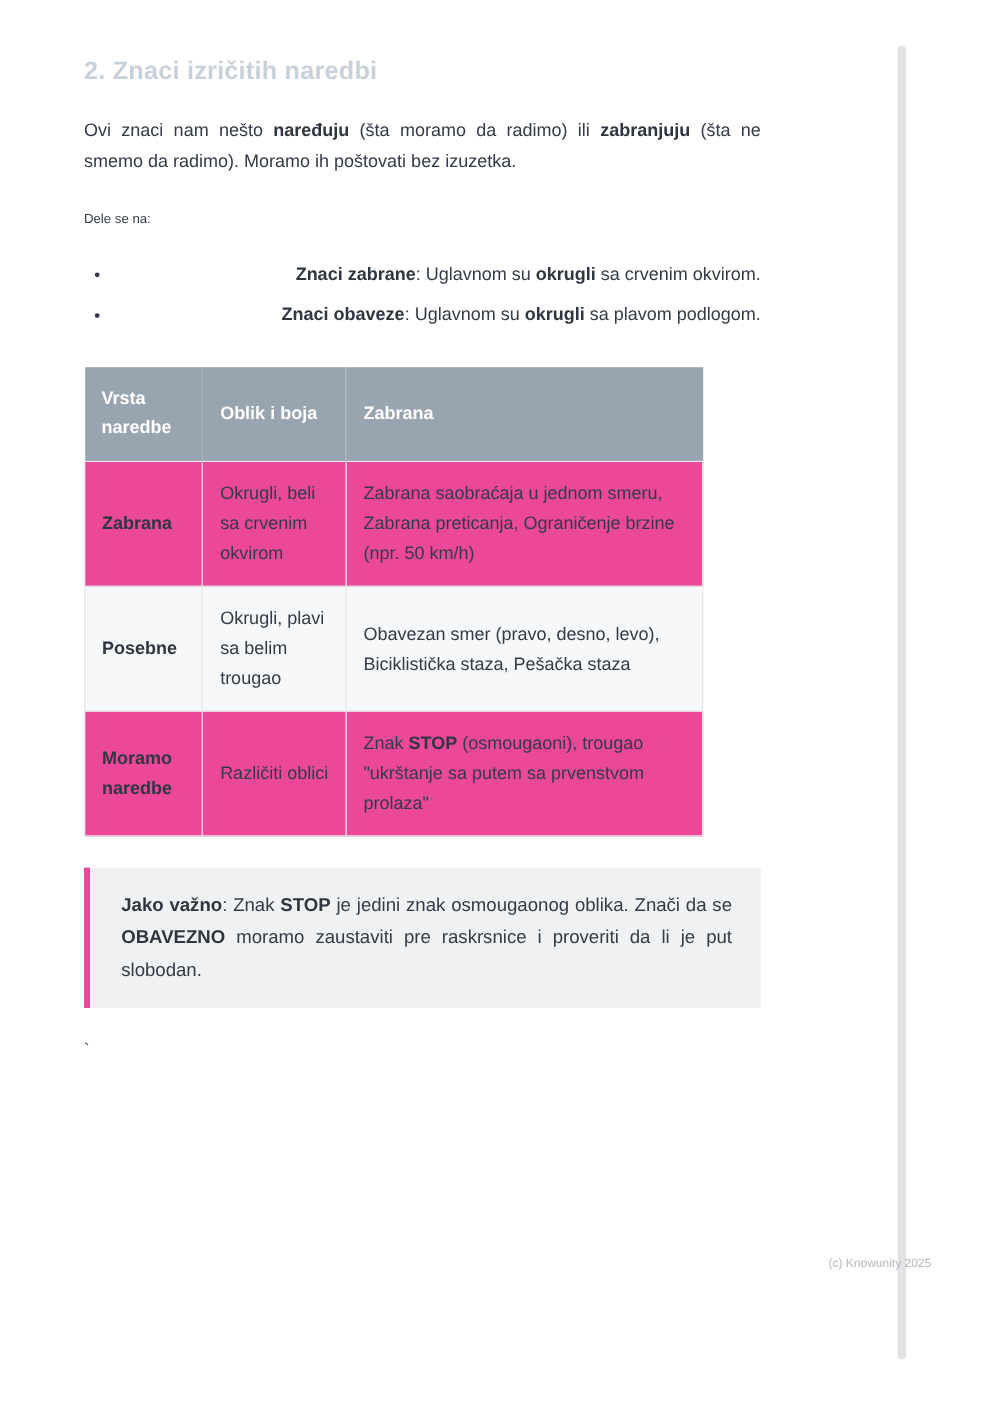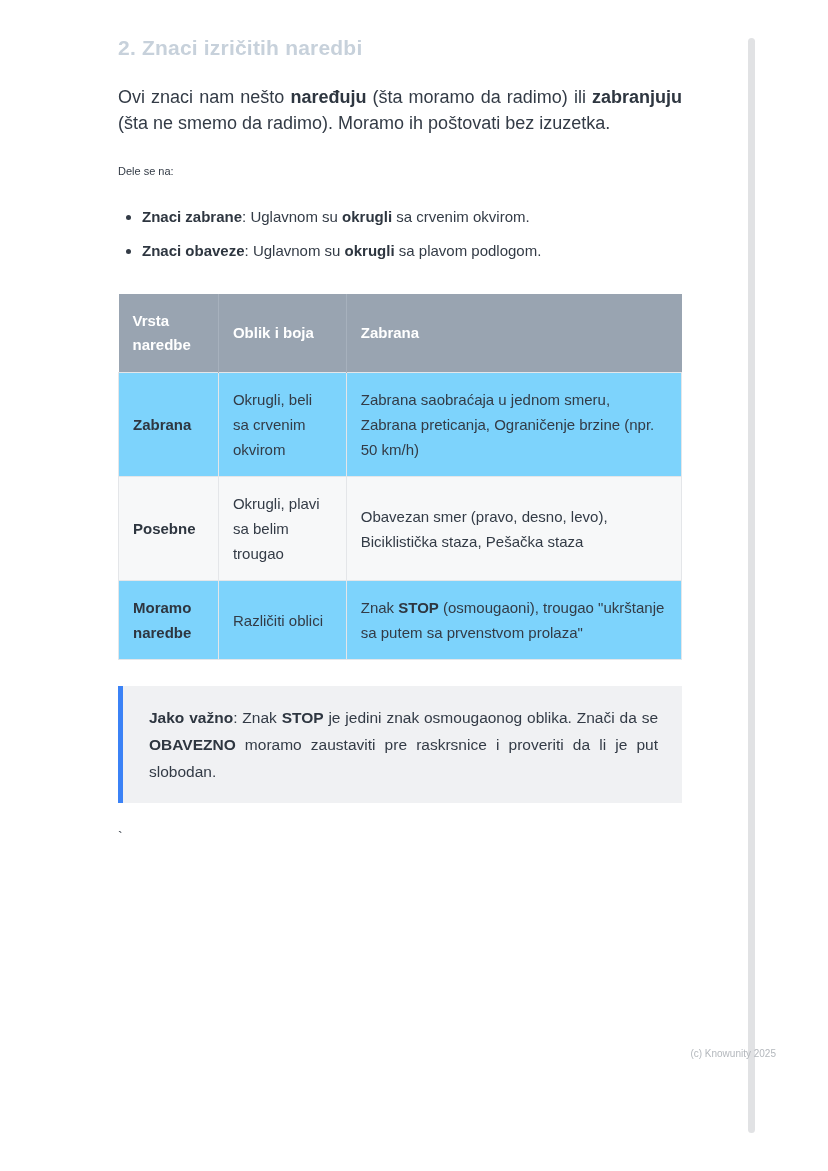--- a/index.html
+++ b/index.html
@@ -9,83 +9,82 @@
     height: 1171px;
     background: #ffffff;
     font-family: "Liberation Sans", "DejaVu Sans", sans-serif;
     color: #333b46;
     position: relative;
     overflow: hidden;
   }
   .content {
     position: absolute;
     left: 70px;
-    top: 0;
+    top: 12px;
     width: 564px;
-    margin-left: 48px;
   }
   .heading {
     margin: 0;
     padding-top: 36px;
     font-size: 21px;
     font-weight: 700;
     color: #c7d1db;
     letter-spacing: 0.2px;
   }
   .para {
     margin: 24px 0 0 0;
-    font-size: 18px;
+    font-size: 15px;
     line-height: 26px;
     text-align: justify;
   }
   .para b, .bullet b, .callout b, .cell b { font-weight: 700; color: #2e3640; }
   .dele {
     margin: 22px 0 0 0;
     font-size: 11px;
     line-height: 26px;
   }
   ul.bullets {
     margin: 20px 0 0 0;
     padding: 0 0 0 24px;
     font-size: 15px;
     line-height: 26px;
   }
-  ul.bullets li { margin-bottom: 8px; }
+  ul.bullets li { margin-bottom: 8px; text-align: right; }
   table.signs {
     margin-top: 30px;
-    width: 564px;
+    width: 516px;
     border-collapse: collapse;
     font-size: 15px;
   }
   table.signs thead th {
     background: #99a4b1;
     color: #ffffff;
     font-weight: 600;
     text-align: left;
     vertical-align: middle;
     padding: 15px 14px;
     line-height: 24px;
     border-right: 1px solid #a7b1bd;
   }
   table.signs thead th:last-child { border-right: none; }
   table.signs tbody td {
     border: 1px solid #e4e6e9;
     padding: 14px;
     vertical-align: middle;
     line-height: 25px;
     color: #333b46;
-    background: #7dd3fc;
+    background: #ec4899;
   }
   table.signs tbody tr.alt td { background: #f7f8f9; }
   table.signs tbody td.rowhead { font-weight: 700; color: #2e3640; }
   .callout {
     margin-top: 26px;
     width: 564px;
     background: #f0f1f3;
-    border-left: 5px solid #3b82f6;
+    border-left: 5px solid #ec4899;
     padding: 18px 24px 18px 26px;
     font-size: 15.5px;
     line-height: 27px;
     text-align: justify;
   }
   .stray {
     margin-top: 26px;
     font-size: 14px;
     color: #333b46;
   }

